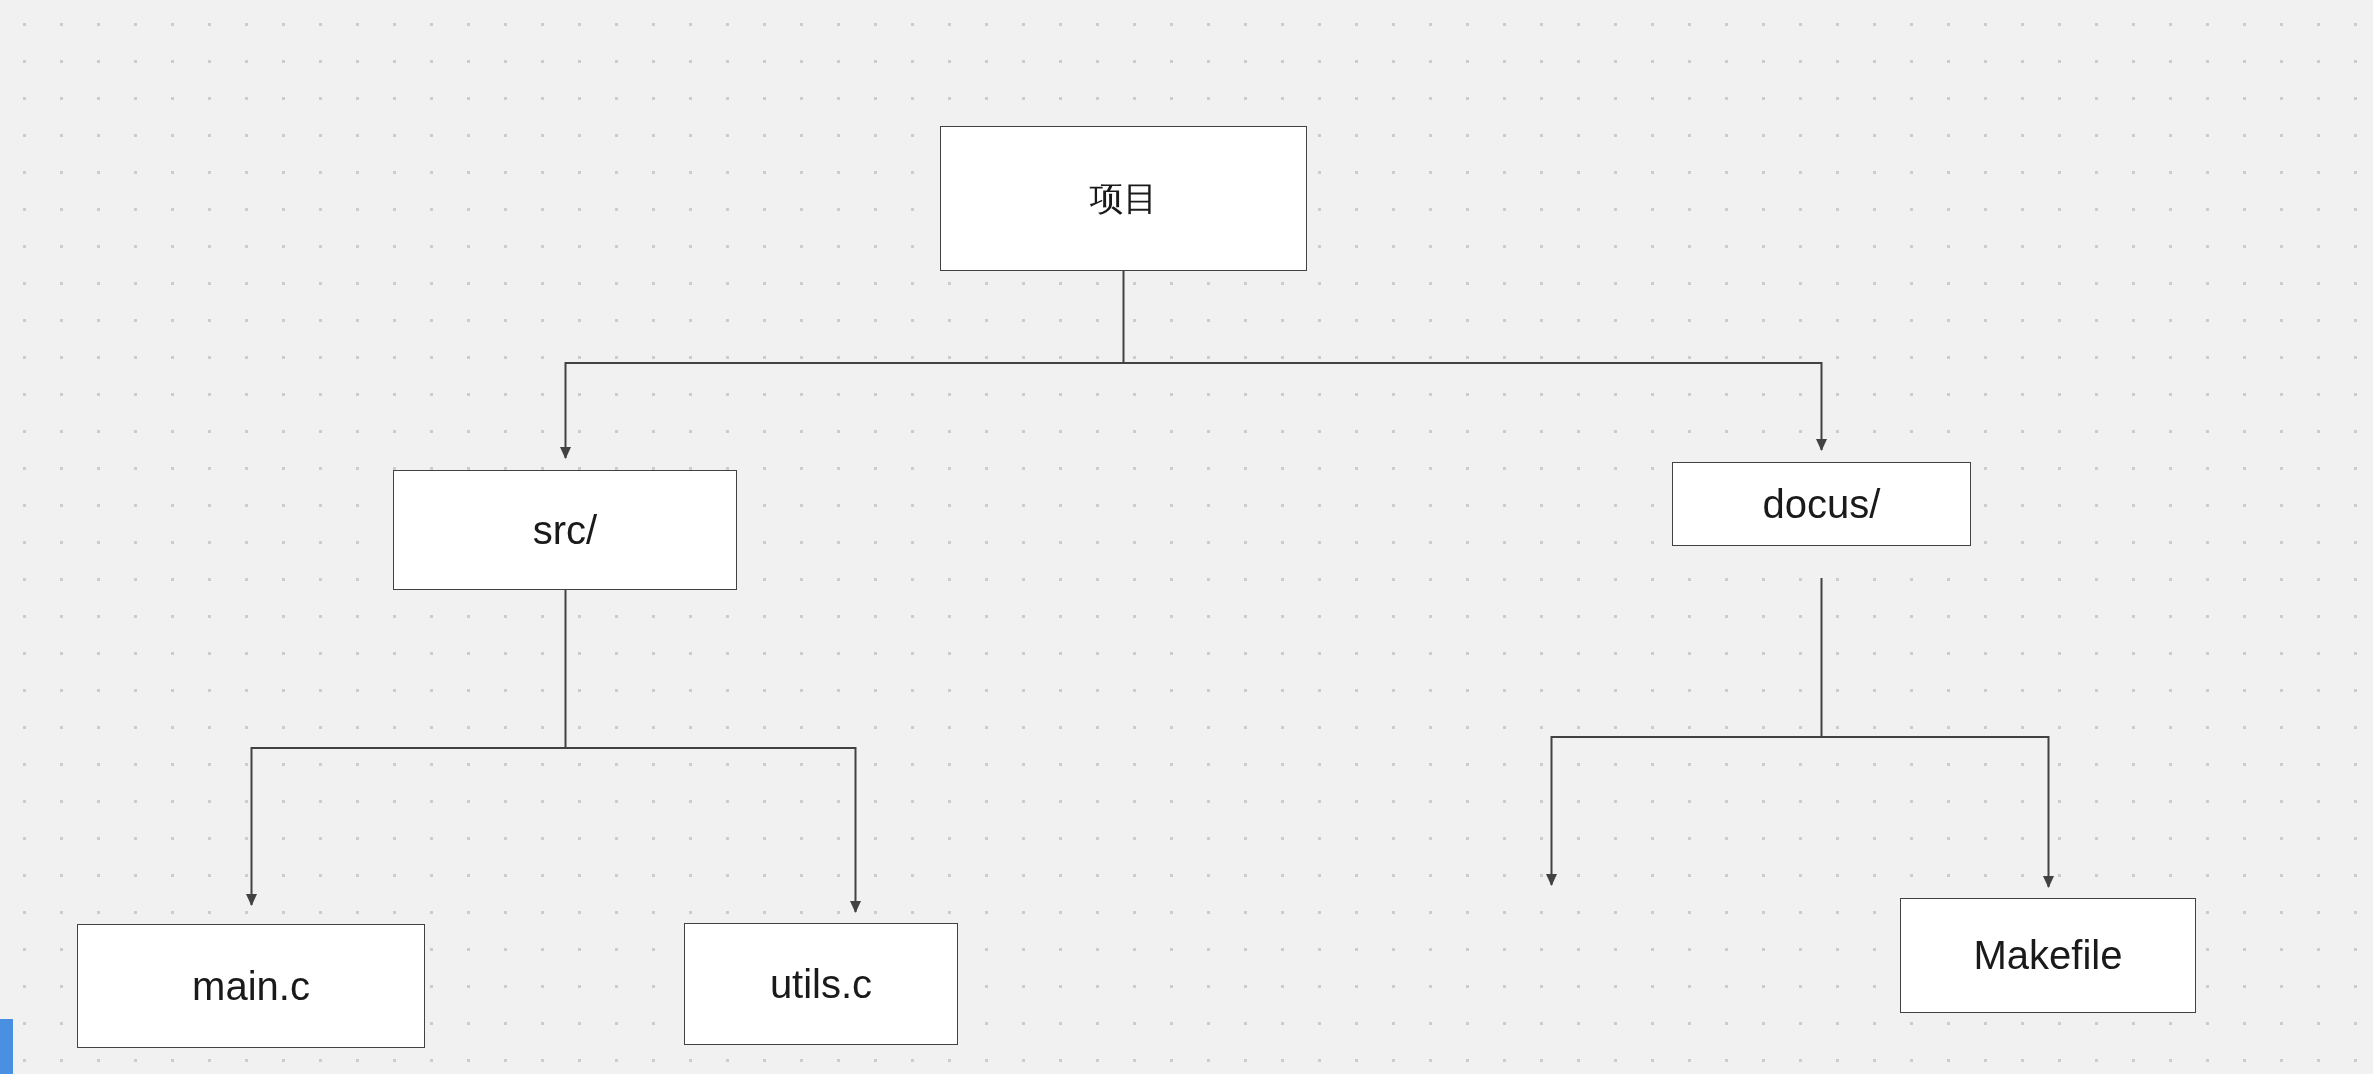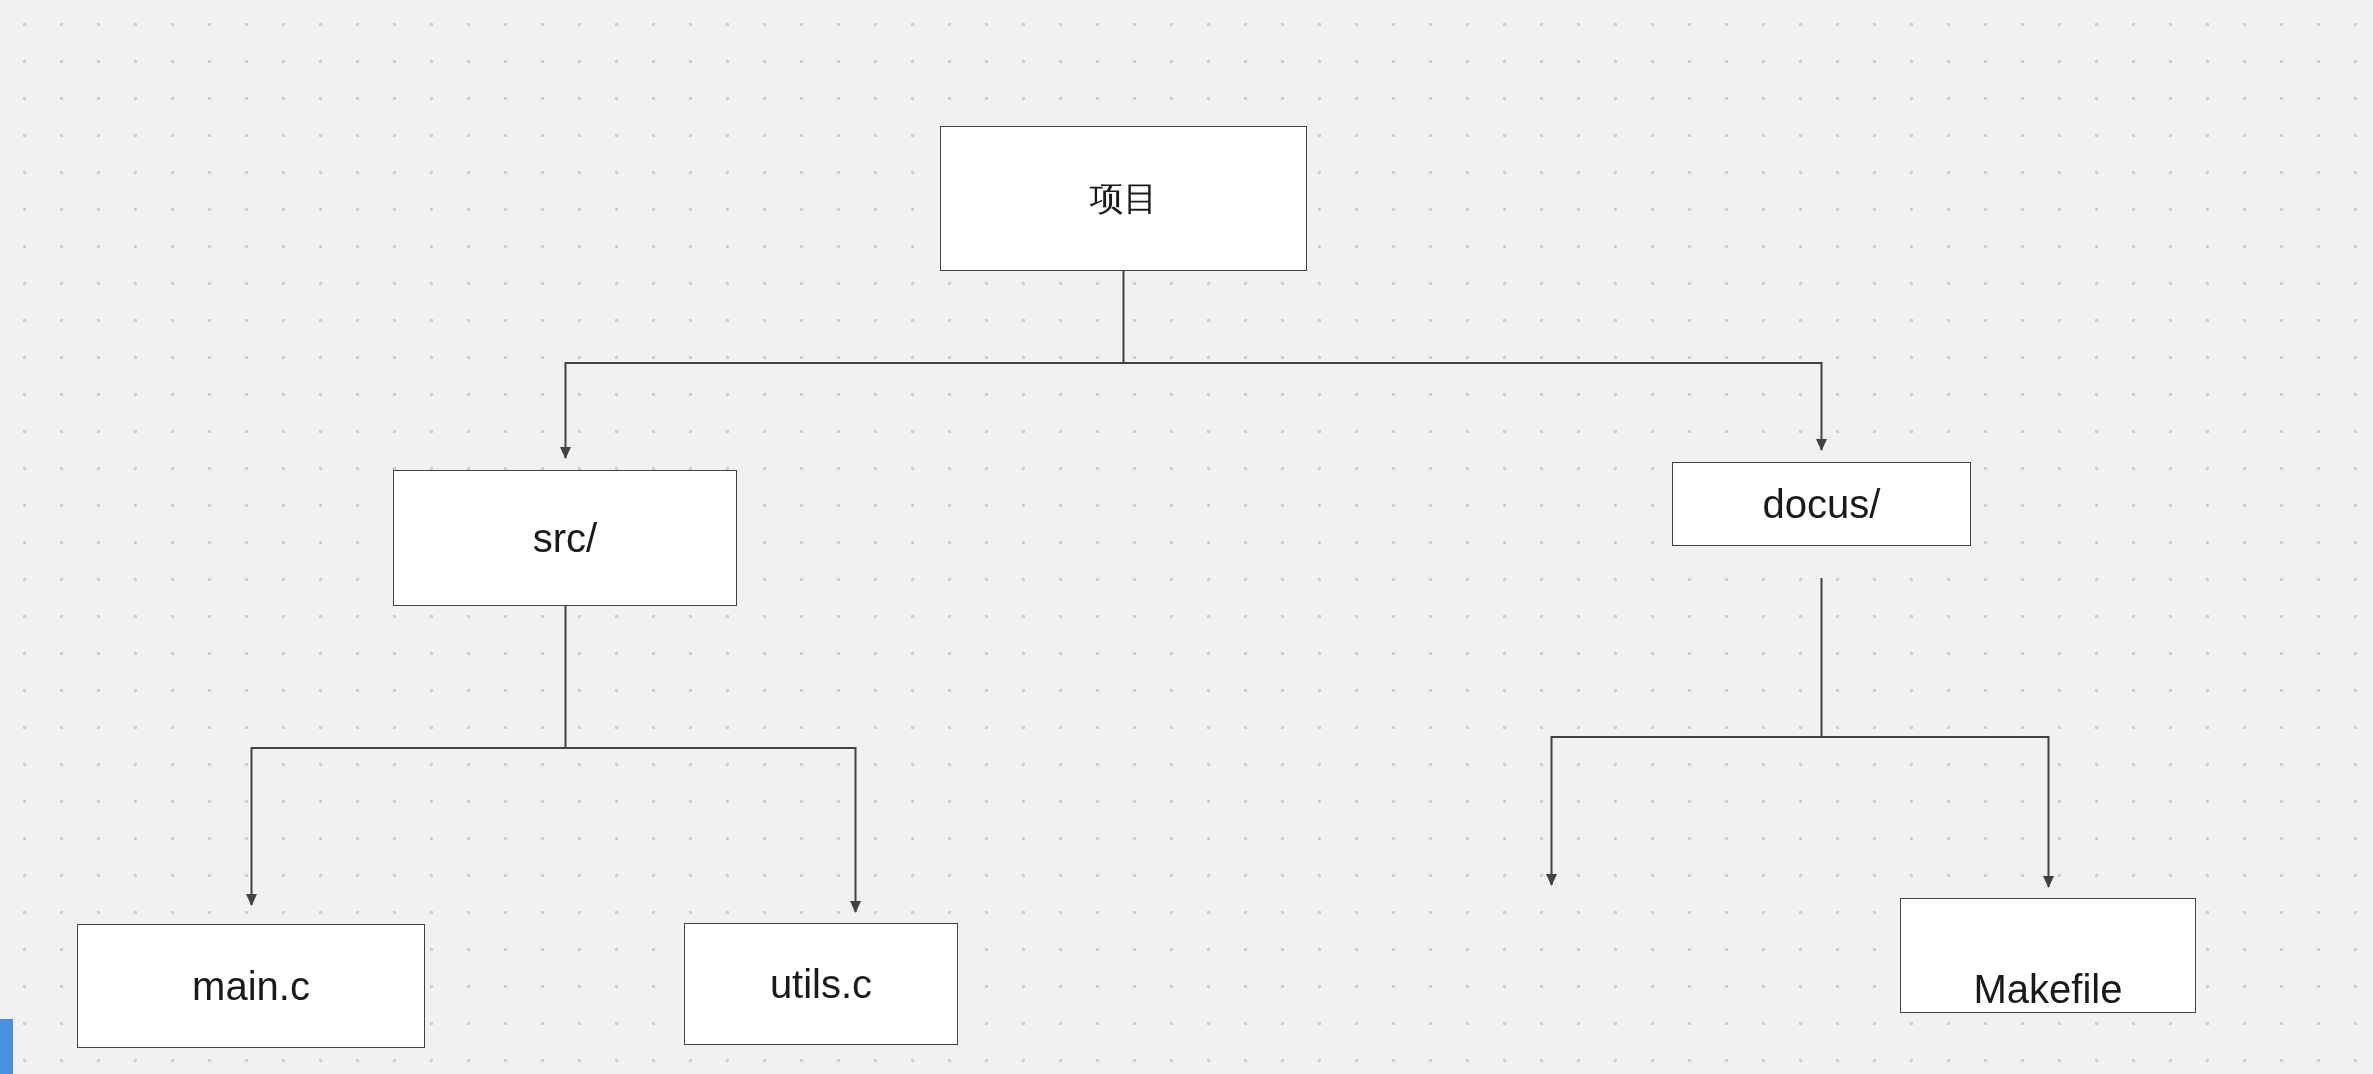--- a/index.html
+++ b/index.html
@@ -82,36 +82,36 @@
 
     <path d="M1821.5 578 V737 H1551.5 V885" fill="none" stroke="#424242" stroke-width="2" marker-end="url(#arrow)"></path>
 
     <path d="M1821.5 737 H2048.5 V887" fill="none" stroke="#424242" stroke-width="2" marker-end="url(#arrow)"></path>
   </svg>
 
   <div class="node" style="left:940px; top:126px; width:367px; height:145px;">
     <span class="node-label cjk">项目</span>
   </div>
 
-  <div class="node" style="left:393px; top:470px; width:344px; height:136px;">
+  <div class="node" style="left:393px; top:470px; width:344px; height:120px;">
     <span class="node-label">src/</span>
   </div>
 
   <div class="node" style="left:1672px; top:462px; width:299px; height:84px;align-items:center;">
     <span class="node-label">docus/</span>
   </div>
 
   <div class="node" style="left:77px; top:916px; width:348px; height:124px;margin-top:8px;">
     <span class="node-label">main.c</span>
   </div>
 
   <div class="node" style="left:684px; top:923px; width:274px; height:122px;">
     <span class="node-label">utils.c</span>
   </div>
 
 
-  <div class="node" style="left:1900px; top:898px; width:296px; height:115px;align-items:flex-end;">
+  <div class="node" style="left:1900px; top:898px; width:296px; height:115px;">
     <span class="node-label">Makefile</span>
   </div>
 
   <div class="edge-accent"></div>
 
 </div>
 
 </body></html>

